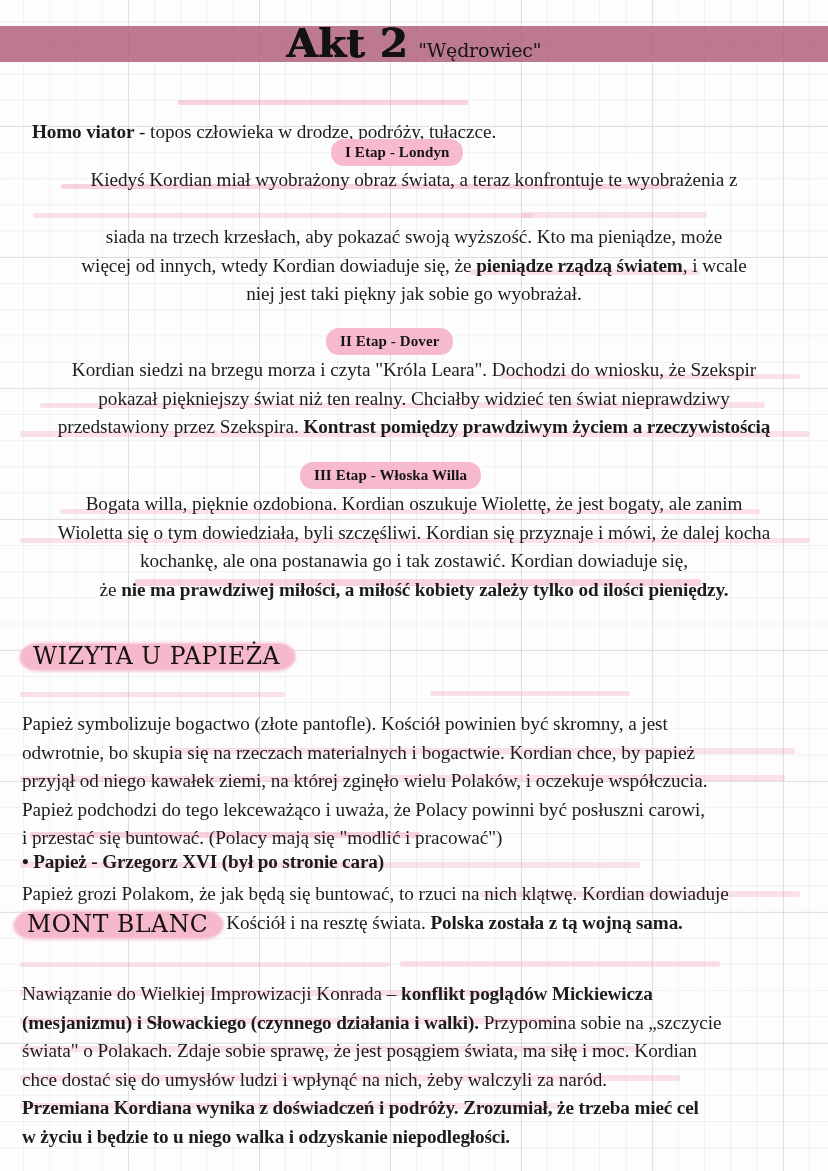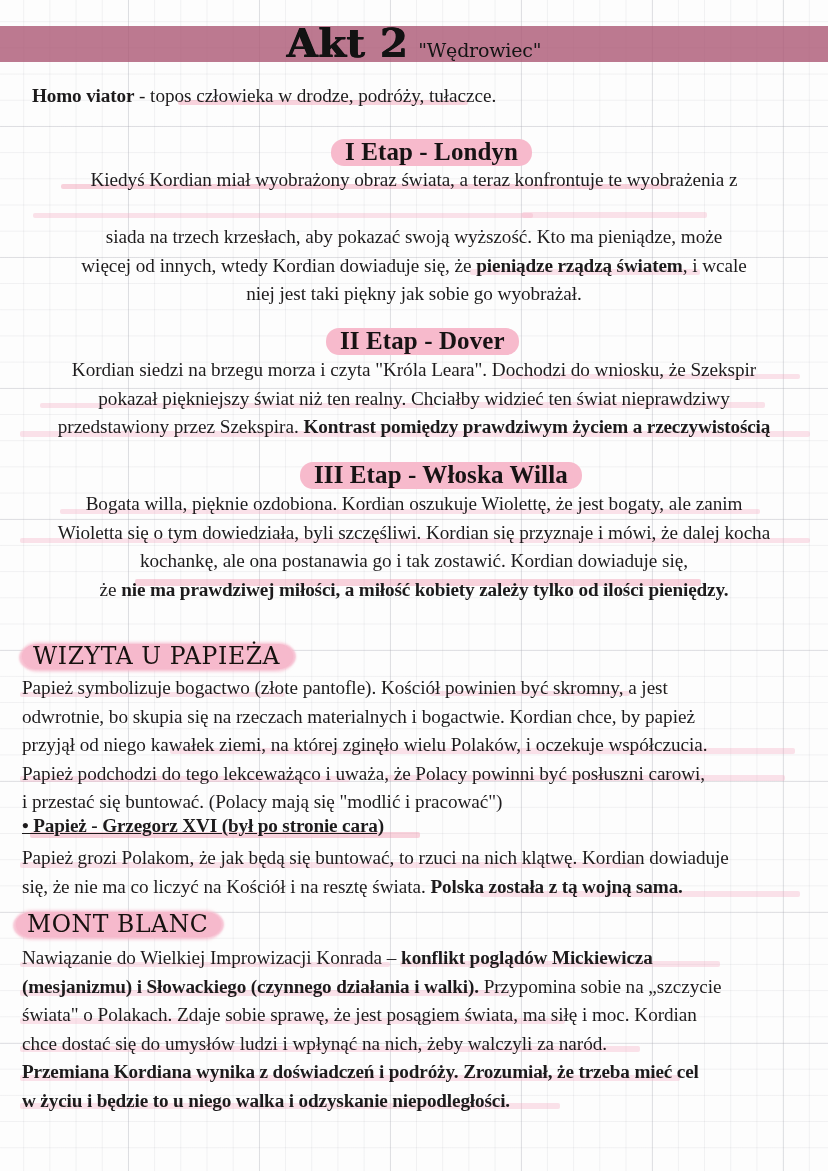--- a/index.html
+++ b/index.html
@@ -80,21 +80,21 @@
 
   
   .tx {
     position: absolute;
     font-size: 19.2px;
     line-height: 28.5px;
     color: #1d1b1c;
     letter-spacing: -0.05px;
   }
   .center { text-align: center; }
-  .left   { text-align: left; }
+  .left   { text-align: left; margin-top: 36px; }
 
   b, .b {
     font-weight: bold;
     letter-spacing: -0.15px;
   }
 
   
   
   .blob {
     position: absolute;
@@ -124,21 +124,21 @@
   .blob > span { position: relative; z-index: 1; }
 
   
   .pill {
     position: absolute;
     display: inline-block;
     padding: 2px 14px 3px 14px;
     background: #f7bacc;
     border-radius: 13px;
     font-weight: bold;
-    font-size: 25px;
+    font-size: 15px;
     line-height: 22px;
     letter-spacing: 0.1px;
     color: #171314;
     white-space: nowrap;
   }
 
   
   .mk {
     position: absolute;
     background: rgba(240, 150, 175, 0.42);
@@ -229,21 +229,21 @@
 
   <div class="tx left" style="left:22px; top:674px; width:790px;">
     <span>Papież symbolizuje bogactwo (złote pantofle). Kościół powinien być skromny, a jest</span><br>
     <span>odwrotnie, bo skupia się na rzeczach materialnych i bogactwie. Kordian chce, by papież</span><br>
     <span>przyjął od niego kawałek ziemi, na której zginęło wielu Polaków, i oczekuje współczucia.</span><br>
     <span>Papież podchodzi do tego lekceważąco i uważa, że Polacy powinni być posłuszni carowi,</span><br>
     <span>i przestać się buntować. (Polacy mają się "modlić i pracować")</span>
   </div>
 
   <div class="mk" style="left:30px; top:832px; width:390px; height:6px;"></div>
-  <div class="tx left b" style="left:22px; top:812px; width:700px;text-decoration:underline;">• Papież - Grzegorz XVI (był po stronie cara)</div>
+  <div class="tx left b" style="left:22px; top:812px; width:700px;">• Papież - Grzegorz XVI (był po stronie cara)</div>
 
   <div class="mk soft" style="left:20px; top:862px; width:620px; height:6px;"></div>
   <div class="mk soft" style="left:480px; top:891px; width:320px; height:6px;"></div>
 
   <div class="tx left" style="left:22px; top:844px; width:790px;">
     <span>Papież grozi Polakom, że jak będą się buntować, to rzuci na nich klątwę. Kordian dowiaduje</span><br>
     <span>się, że nie ma co liczyć na Kościół i na resztę świata. </span><b>Polska została z tą wojną sama.</b>
   </div>
 
   <div class="blob" style="left:16px; top:910px;">

